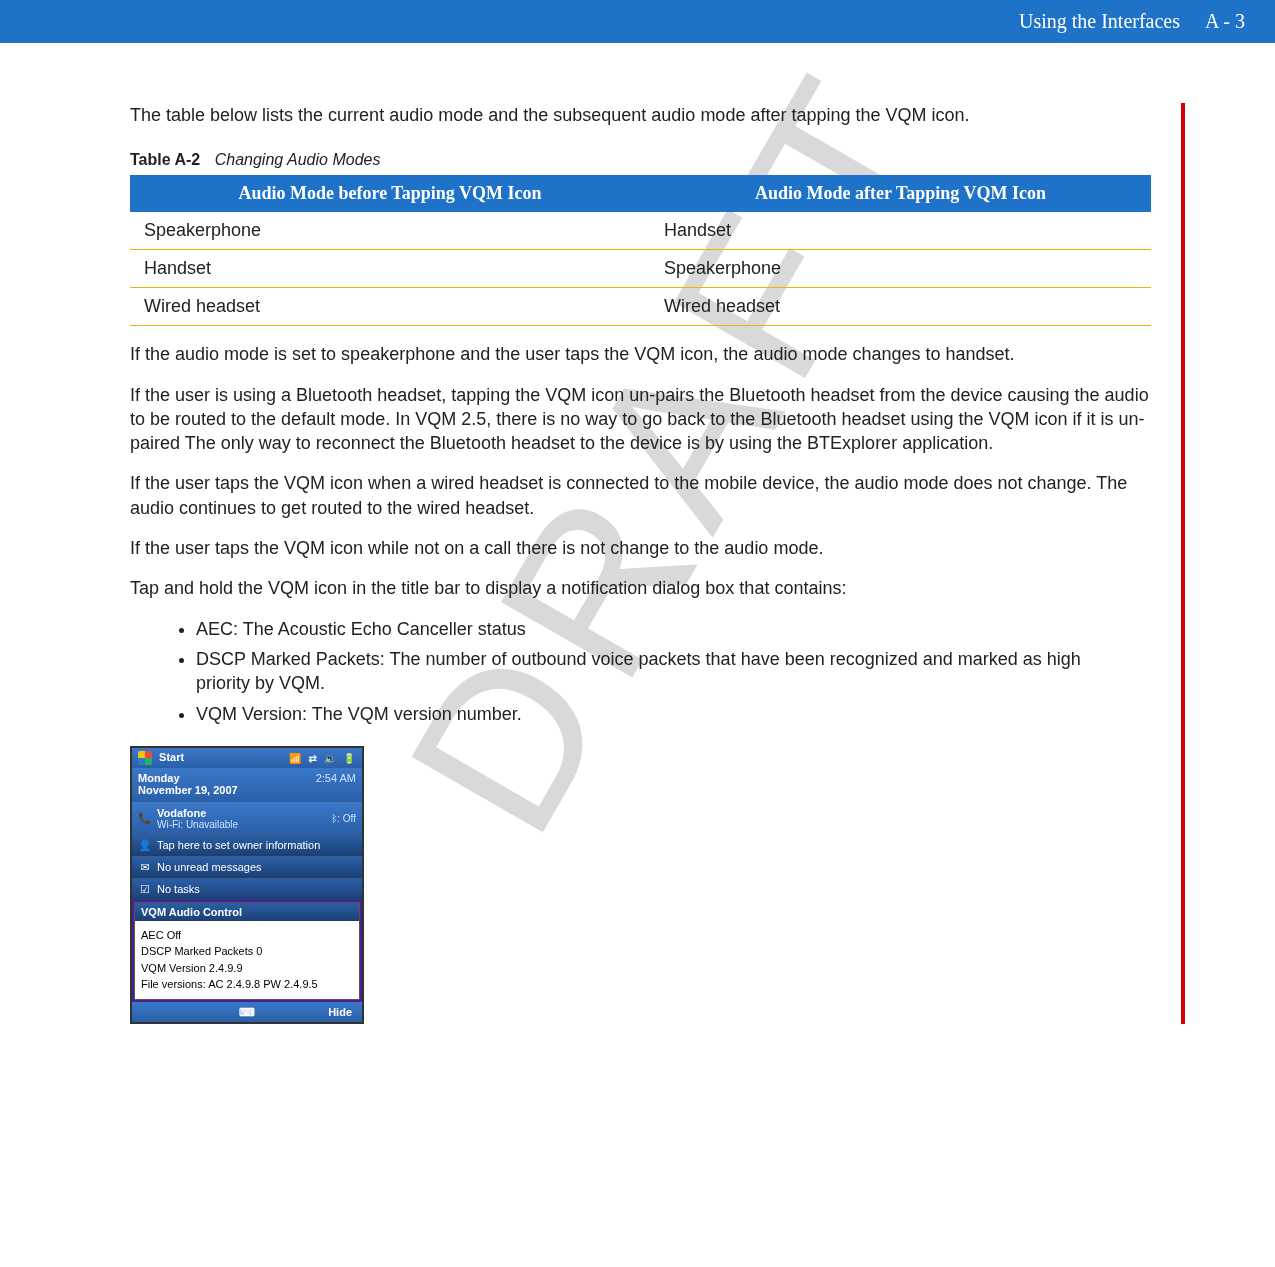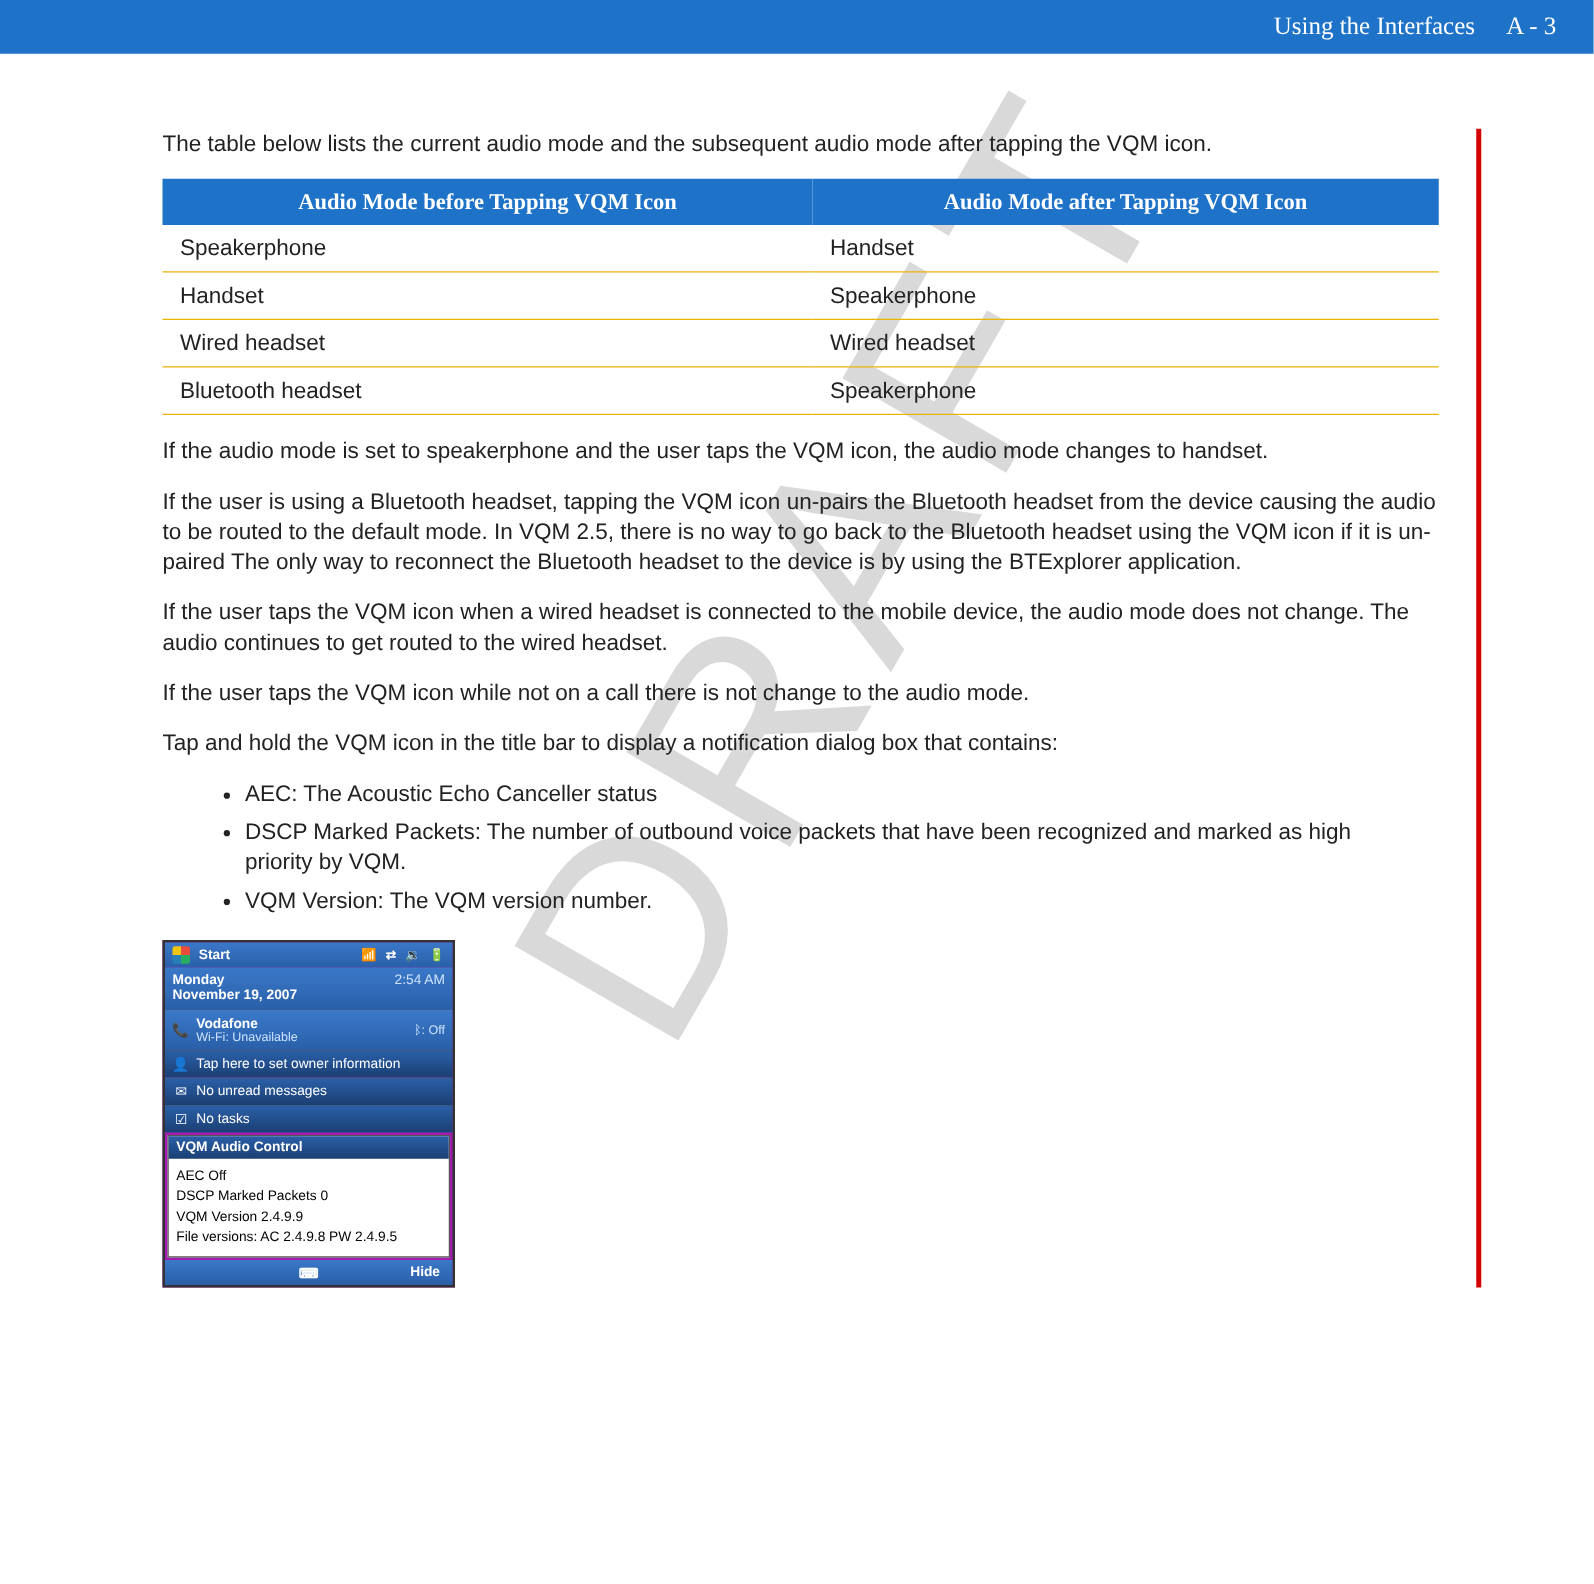--- a/index.html
+++ b/index.html
@@ -98,21 +98,21 @@
     font-style: italic;
     margin-left: 10px;
   }
 
   
   .device {
     width: 230px;
     border: 2px solid #333;
     font-family: Tahoma, Arial, sans-serif;
     font-size: 11px;
-    background: #a21caf;
+    background: #4c1d95;
     position: relative;
     z-index: 1;
   }
   .dev-bar {
     display: flex;
     align-items: center;
     justify-content: space-between;
     padding: 3px 6px;
     color: #fff;
   }
@@ -196,20 +196,24 @@
   <span>Using the Interfaces</span>
   <span class="pageno">A - 3</span>
 </div>
 
 <div class="content-wrap">
 
   <div class="watermark">DRAFT</div>
 
   <p class="body-text">The table below lists the current audio mode and the subsequent audio mode after tapping the VQM icon.</p>
 
+  <div class="table-caption">
+    <span class="tbl-label">Table A-2</span>
+    <span class="tbl-title">Changing Audio Modes</span>
+  </div>
 
   <table class="audio-table">
     <thead>
       <tr>
         <th>Audio Mode before Tapping VQM Icon</th>
         <th>Audio Mode after Tapping VQM Icon</th>
       </tr>
     </thead>
     <tbody>
       <tr>
@@ -217,24 +221,20 @@
         <td>Handset</td>
       </tr>
       <tr>
         <td>Handset</td>
         <td>Speakerphone</td>
       </tr>
       <tr>
         <td>Wired headset</td>
         <td>Wired headset</td>
       </tr>
-      <tr>
-        <td>Bluetooth headset</td>
-        <td>Speakerphone</td>
-      </tr>
     </tbody>
   </table>
 
   <p class="body-text">If the audio mode is set to speakerphone and the user taps the VQM icon, the audio mode changes to handset.</p>
   <p class="body-text">If the user is using a Bluetooth headset, tapping the VQM icon un-pairs the Bluetooth headset from the device causing the audio to be routed to the default mode. In VQM 2.5, there is no way to go back to the Bluetooth headset using the VQM icon if it is un-paired The only way to reconnect the Bluetooth headset to the device is by using the BTExplorer application.</p>
   <p class="body-text">If the user taps the VQM icon when a wired headset is connected to the mobile device, the audio mode does not change. The audio continues to get routed to the wired headset.</p>
   <p class="body-text">If the user taps the VQM icon while not on a call there is not change to the audio mode.</p>
   <p class="body-text">Tap and hold the VQM icon in the title bar to display a notification dialog box that contains:</p>
 
   <ul class="bullets">

